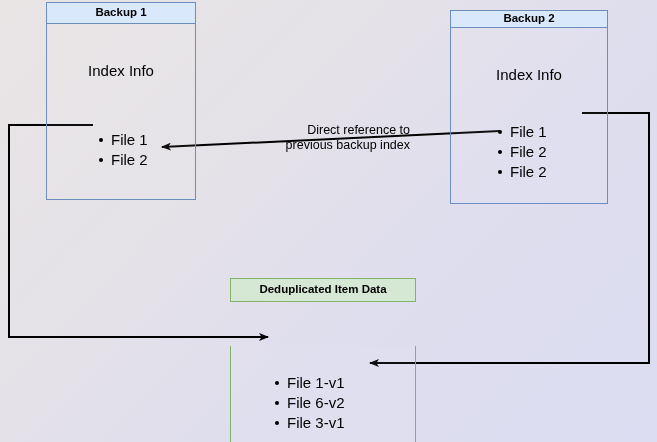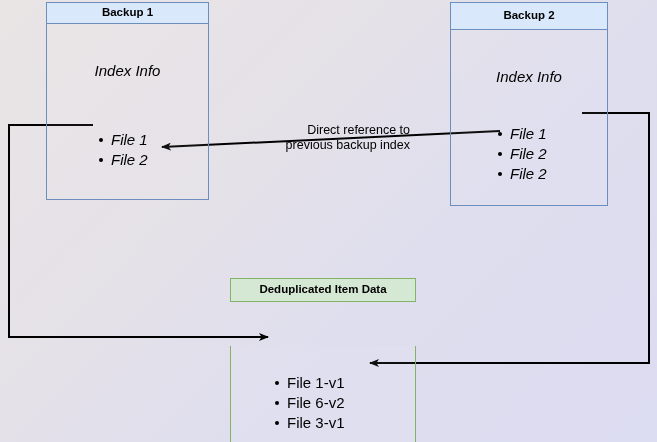--- a/index.html
+++ b/index.html
@@ -49,21 +49,20 @@
     background: rgba(255,255,255,0.06);
   }
   
   .box.blue .box-header {
     background: #dae8fc;
     border: 1px solid #6c8ebf;
   }
   .box.blue .box-body {
     border: 1px solid #6c8ebf;
     border-top: none;
-    font-style: italic;
   }
   
   .box.green .box-header {
     background: #d5e8d4;
     border: 1px solid #82b366;
     text-align: right;
   }
   .box.green .box-body {
     border: 1px solid #82b366;
     border-top: none;
@@ -122,35 +121,35 @@
       </marker>
     </defs>
 
     <path d="M 500,131 L 162,147" fill="none" stroke="#000" stroke-width="2" marker-end="url(#arrowblack)"></path>
 
     <path d="M 93,125 L 9,125 L 9,337 L 268,337" fill="none" stroke="#000" stroke-width="2" marker-end="url(#arrowblack)"></path>
 
     <path d="M 582,113 L 649,113 L 649,363 L 370,363" fill="none" stroke="#000" stroke-width="2" marker-end="url(#arrowblack)"></path>
   </svg>
 
-  <div class="box blue" style="left:46px; top:2px; width:163px; height:198px;">
+  <div class="box blue" style="left:46px; top:2px; width:150px; height:198px;">
     <div class="box-header" style="height:22px;">
       <span>Backup 1</span>
     </div>
     <div class="box-body" style="height:176px;">
       <div class="index-label" style="top:38px;">Index Info</div>
       <ul class="file-list" style="left:50px; top:106px;">
         <li>File 1</li>
         <li>File 2</li>
       </ul>
     </div>
   </div>
 
   <div class="box blue" style="left:450px; top:2px; width:158px; height:198px;">
-    <div class="box-header" style="height:28px;">
+    <div class="box-header" style="height:18px;margin-top:8px;">
       <span>Backup 2</span>
     </div>
     <div class="box-body" style="height:176px;">
       <div class="index-label" style="top:38px;">Index Info</div>
       <ul class="file-list" style="left:45px; top:94px;">
         <li>File 1</li>
         <li>File 2</li>
         <li>File 2</li>
       </ul>
     </div>

